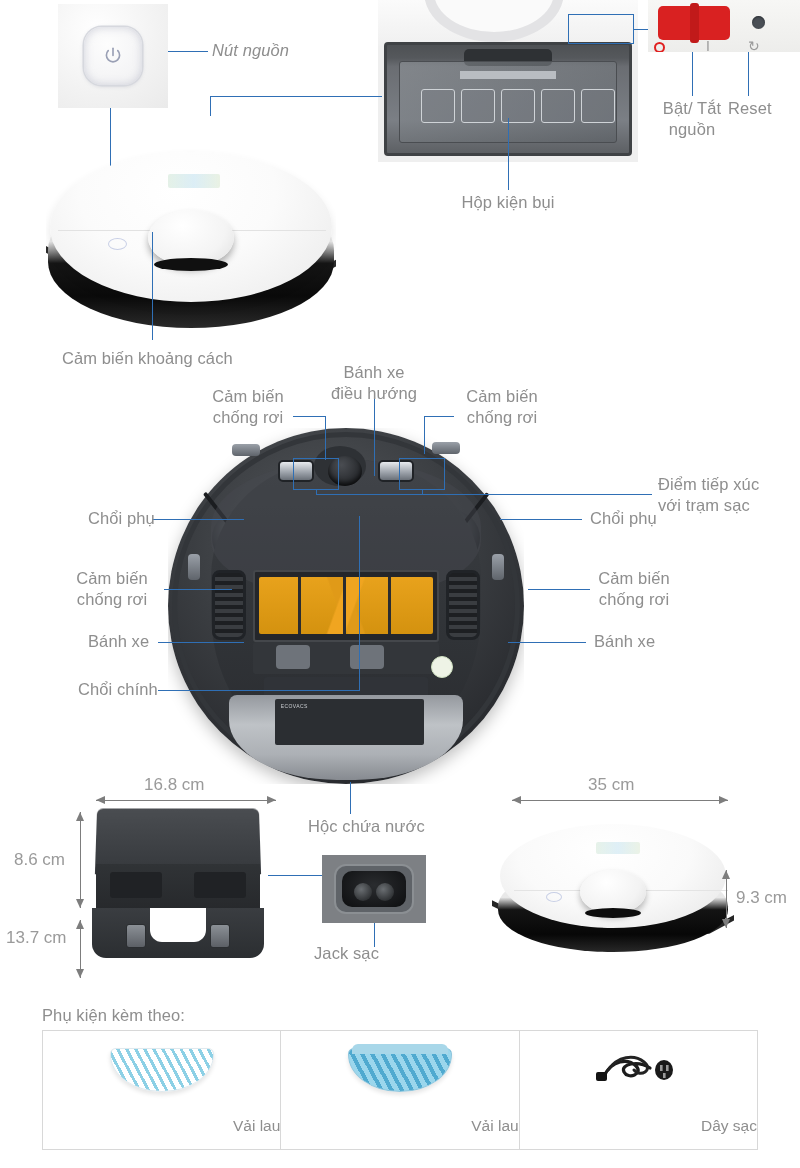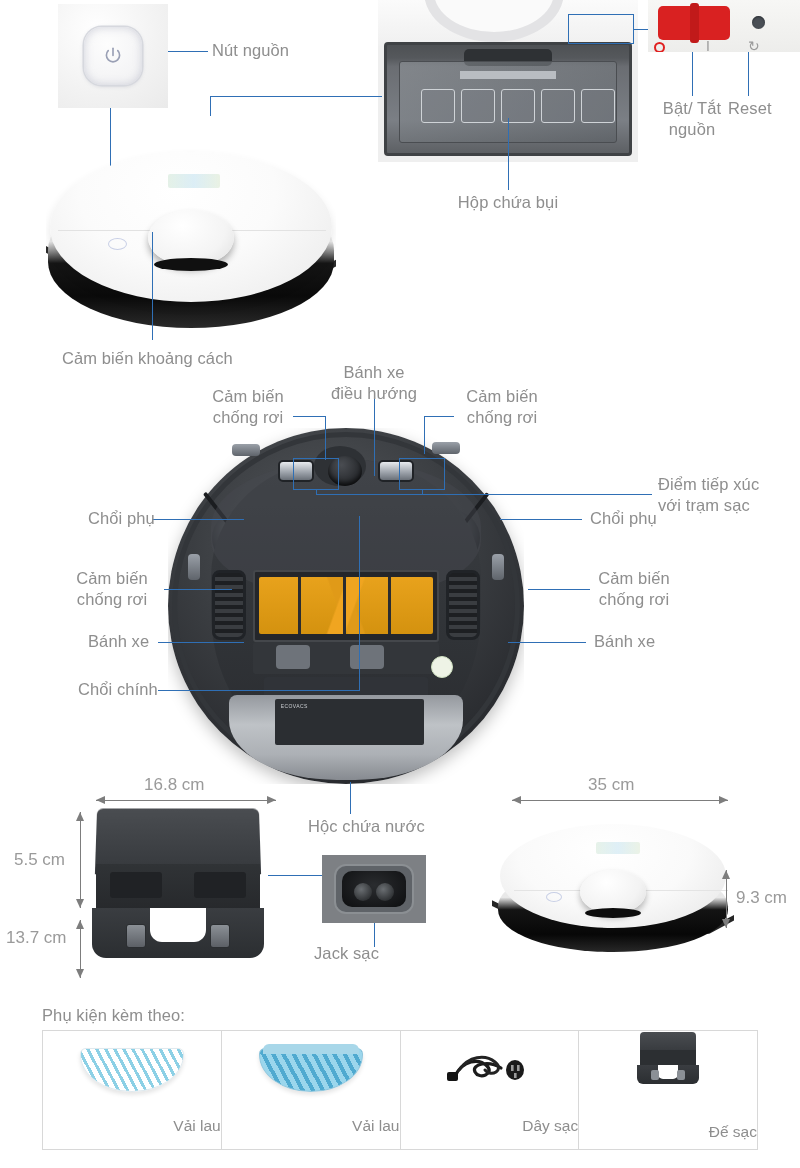--- a/index.html
+++ b/index.html
@@ -259,41 +259,41 @@
 
 <div class="photo" id="pwr-inset">
   <div id="pwr-ring">
     <svg id="pwr-glyph" viewBox="0 0 24 24">
       <path d="M12 3.5 v8" stroke="#9aa0b5" stroke-width="1.8" fill="none" stroke-linecap="round"></path>
       <path d="M6.8 6.2 a7.2 7.2 0 1 0 10.4 0" stroke="#9aa0b5" stroke-width="1.8" fill="none" stroke-linecap="round"></path>
     </svg>
   </div>
 </div>
 <div class="ln lnh" style="left:168px; top:51px; width:40px;"></div>
-<div class="lbl" style="left:212px; top:40px;">Nút nguồn</div>
+<div class="lbl" style="left:212px; top:40px;font-style:italic;">Nút nguồn</div>
 <div class="ln lnv" style="left:110px; top:108px; height:128px;"></div>
 
 <div class="photo" id="bin-photo">
   <div id="bin-top"></div>
   <div id="bin-topcirc"></div>
   <div id="bin-body">
     <div id="bin-handle"></div>
     <div id="bin-glass"></div>
     <div id="bin-strip"></div>
     <div class="bin-ic" style="left:34px;"></div>
     <div class="bin-ic" style="left:74px;"></div>
     <div class="bin-ic" style="left:114px;"></div>
     <div class="bin-ic" style="left:154px;"></div>
     <div class="bin-ic" style="left:194px;"></div>
   </div>
 </div>
 <div class="ln lnh" style="left:210px; top:96px; width:172px;"></div>
 <div class="ln lnv" style="left:210px; top:96px; height:20px;"></div>
 <div class="ln lnv" style="left:508px; top:118px; height:72px;"></div>
-<div class="lbl c" style="left:403px; top:192px; width:210px;">Hộp chứa bụi</div>
+<div class="lbl c" style="left:403px; top:192px; width:210px;">Hộp kiện bụi</div>
 
 <div class="bx" style="left:568px; top:14px; width:66px; height:30px;"></div>
 <div class="ln lnh" style="left:634px; top:29px; width:22px;"></div>
 
 <div class="photo" id="sw-inset">
   <div id="sw-red"></div>
   <div id="sw-dot"></div>
   <div id="sw-o"></div>
   <div id="sw-i">I</div>
   <div id="sw-r">↻</div>
@@ -433,21 +433,21 @@
 </div>
 
 <div class="dim dim-h" style="left:96px; top:800px; width:180px;"></div>
 <div class="arw arw-l" style="left:96px; top:796px;"></div>
 <div class="arw arw-r" style="left:267px; top:796px;"></div>
 <div class="dimlbl" style="left:144px; top:775px;">16.8 cm</div>
 
 <div class="dim dim-v" style="left:80px; top:812px; height:96px;"></div>
 <div class="arw arw-u" style="left:76px; top:812px;"></div>
 <div class="arw arw-d" style="left:76px; top:899px;"></div>
-<div class="dimlbl" style="left:14px; top:850px;">5.5 cm</div>
+<div class="dimlbl" style="left:14px; top:850px;">8.6 cm</div>
 
 <div class="dim dim-v" style="left:80px; top:920px; height:58px;"></div>
 <div class="arw arw-u" style="left:76px; top:920px;"></div>
 <div class="arw arw-d" style="left:76px; top:969px;"></div>
 <div class="dimlbl" style="left:6px; top:928px;">13.7 cm</div>
 
 <div class="ln lnh" style="left:268px; top:875px; width:56px;"></div>
 <div class="photo" id="jack">
   <div id="jack-o">
     <div id="jack-i">
@@ -505,27 +505,14 @@
         <rect x="2" y="22" width="11" height="9" rx="2" fill="#141414"></rect>
         <ellipse cx="70" cy="20" rx="9" ry="10" fill="#1a1a1a"></ellipse>
         <rect x="66" y="15" width="2.6" height="6" fill="#9a9a9a"></rect>
         <rect x="72" y="15" width="2.6" height="6" fill="#9a9a9a"></rect>
         <rect x="69" y="23" width="2.6" height="5" fill="#9a9a9a"></rect>
       </svg>
     </div>
     <div class="acc-cap">Dây sạc</div>
   </div>
 
-  <div class="acc-cell">
-    <div class="acc-art" style="top:44px;">
-      <div class="dockmini" style="top:-20px;">
-        <div class="dm-top"></div>
-        <div class="dm-face"></div>
-        <div class="dm-base"></div>
-        <div class="dm-notch"></div>
-        <div class="dm-pad" style="left:14px;"></div>
-        <div class="dm-pad" style="right:14px;"></div>
-      </div>
-    </div>
-    <div class="acc-cap" style="bottom:8px;">Đế sạc</div>
-  </div>
 
 </div>
 
 </body></html>

